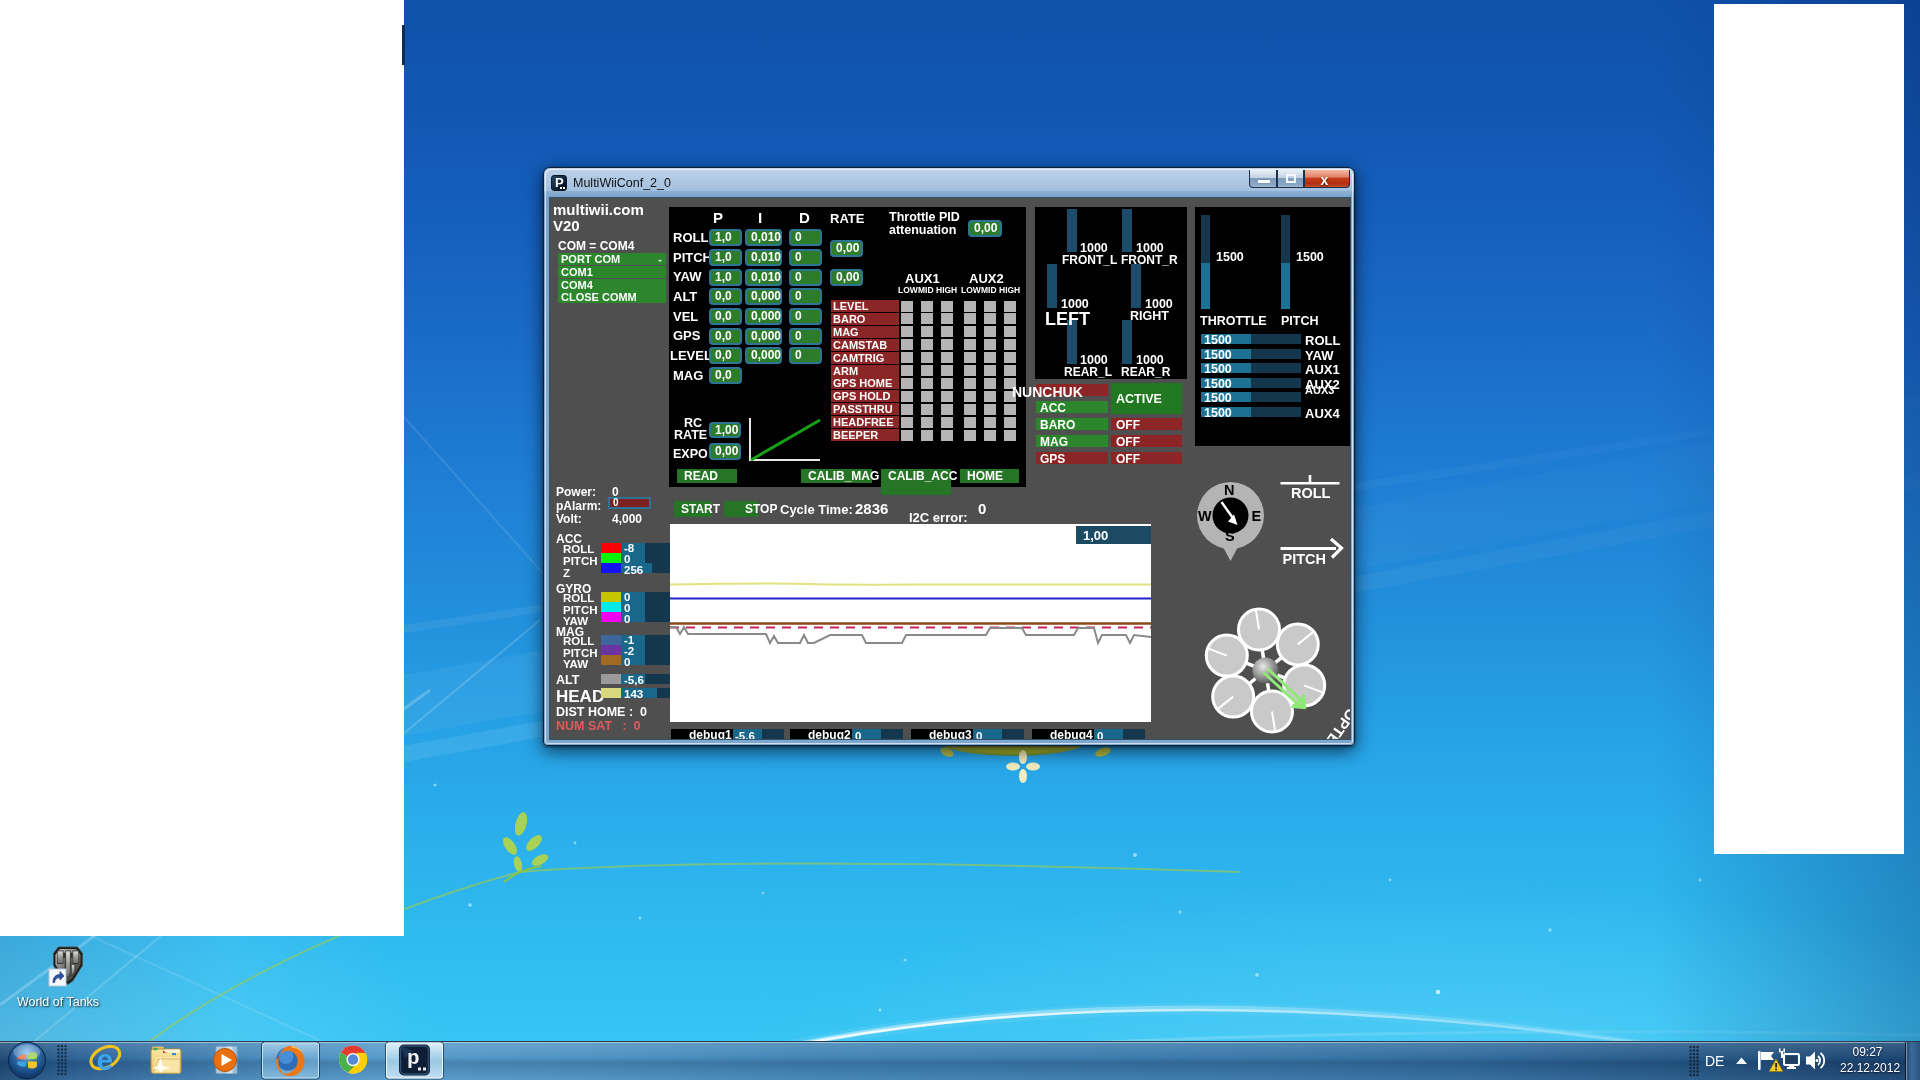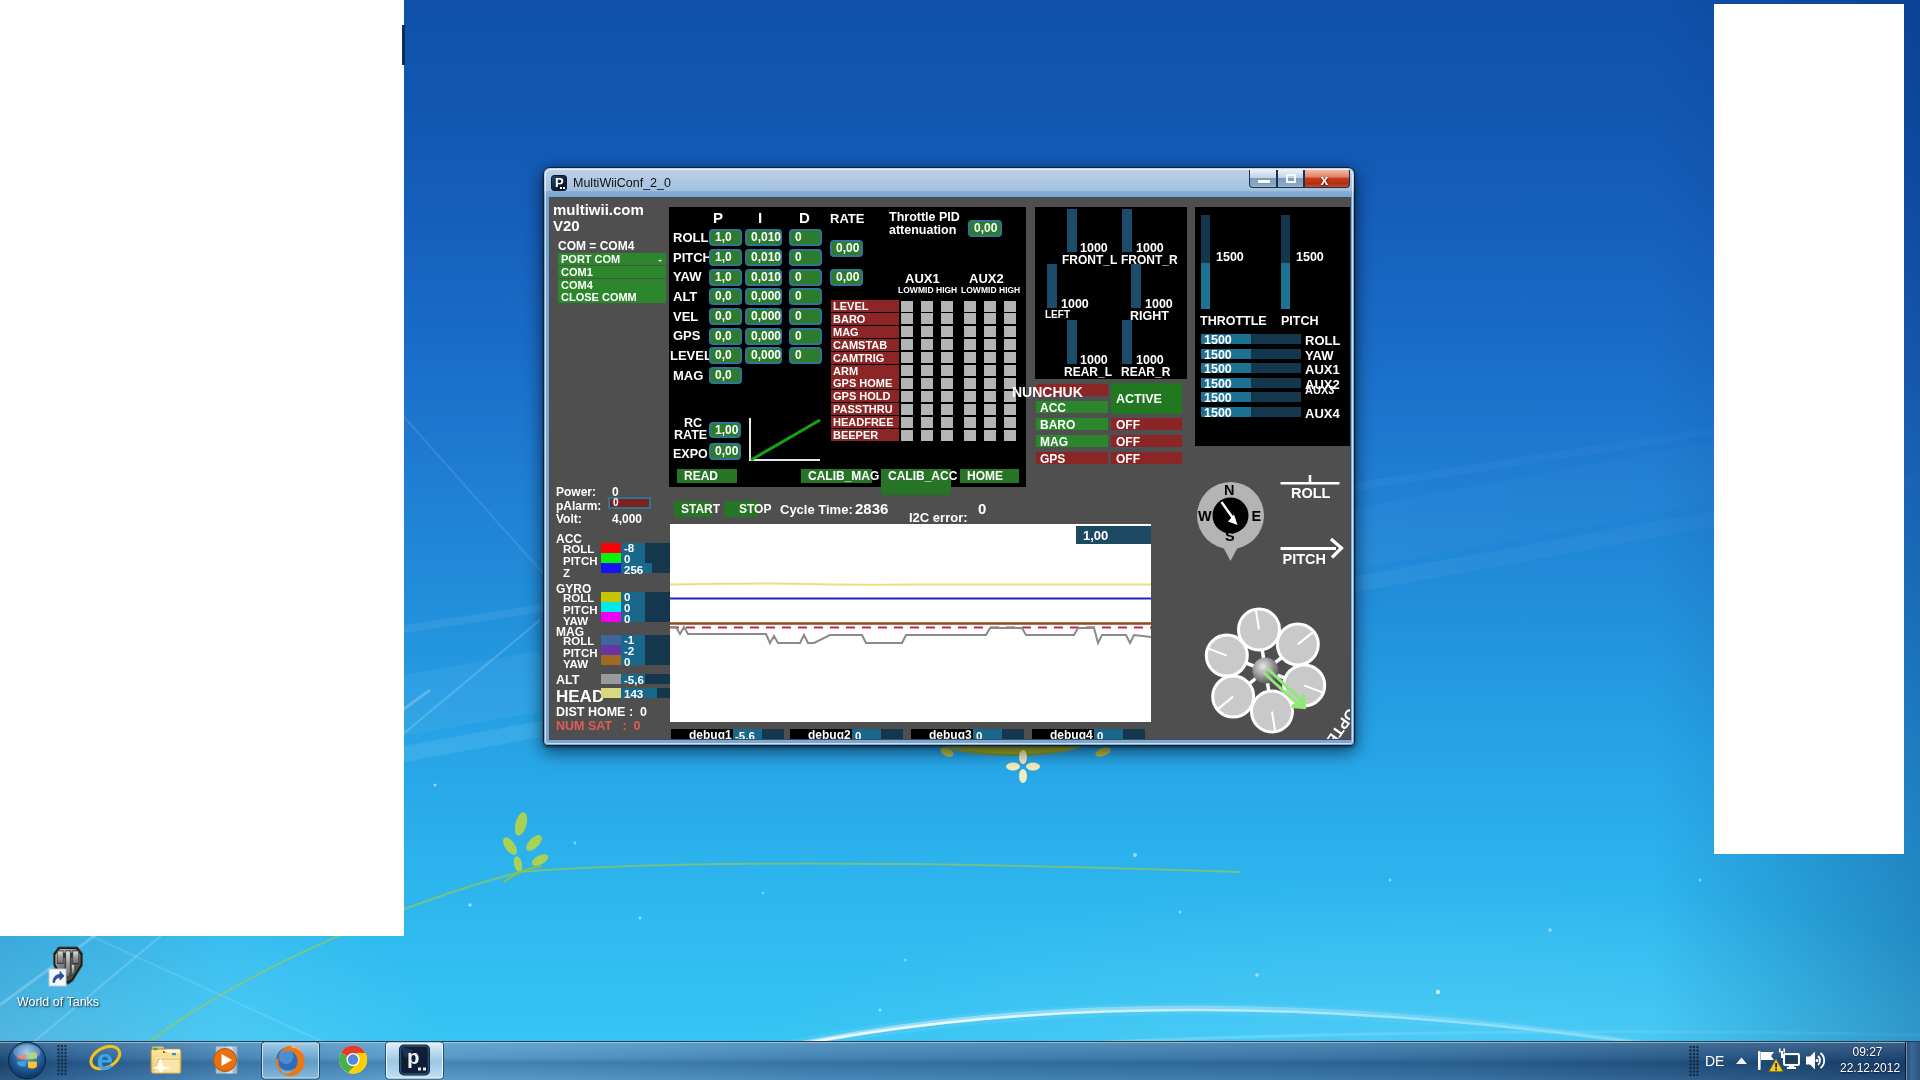--- a/index.html
+++ b/index.html
@@ -407,21 +407,21 @@
   <div style="position:absolute;left:497px;top:66px;width:10px;height:44px;background:#1c4c6c"></div>
   <div style="position:absolute;left:581px;top:66px;width:10px;height:44px;background:#1c4c6c"></div>
   <div style="position:absolute;left:517px;top:122px;width:10px;height:44px;background:#1c4c6c"></div>
   <div style="position:absolute;left:572px;top:122px;width:10px;height:44px;background:#1c4c6c"></div>
   <div class="t" style="left:530px;top:43px;font-size:12.5px">1000</div>
   <div class="t" style="left:586px;top:43px;font-size:12.5px">1000</div>
   <div class="t" style="left:512px;top:55px;font-size:12px">FRONT_L</div>
   <div class="t" style="left:571px;top:55px;font-size:12px">FRONT_R</div>
   <div class="t" style="left:511px;top:99px;font-size:12.5px">1000</div>
   <div class="t" style="left:595px;top:99px;font-size:12.5px">1000</div>
-  <div class="t" style="left:495px;top:111px;font-size:10px">LEFT</div>
+  <div class="t" style="left:495px;top:111px;font-size:18px">LEFT</div>
   <div class="t" style="left:580px;top:111px;font-size:12.5px">RIGHT</div>
   <div class="t" style="left:530px;top:155px;font-size:12.5px">1000</div>
   <div class="t" style="left:586px;top:155px;font-size:12.5px">1000</div>
   <div class="t" style="left:514px;top:167px;font-size:12px">REAR_L</div>
   <div class="t" style="left:571px;top:167px;font-size:12px">REAR_R</div>
 
   <div style="position:absolute;left:486px;top:186px;width:72px;height:12px;background:#8c2626" class="t2"></div>
   <div class="t" style="left:462px;top:186px;font-size:14px">NUNCHUK</div>
   <div style="position:absolute;left:486px;top:203px;width:72px;height:12px;background:#2c862c"></div>
   <div class="t" style="left:490px;top:203px;font-size:12px">ACC</div>
@@ -468,21 +468,21 @@
   <div class="t" style="left:654px;top:193px;font-size:12.5px">1500</div>
   <div class="t" style="left:654px;top:207.5px;font-size:12.5px">1500</div>
   <div class="t" style="left:755px;top:135px;font-size:13px">ROLL</div>
   <div class="t" style="left:755px;top:149.5px;font-size:13px">YAW</div>
   <div class="t" style="left:755px;top:164px;font-size:13px">AUX1</div>
   <div class="t" style="left:755px;top:178.5px;font-size:13px">AUX2</div>
   <div class="t" style="left:755px;top:186px;font-size:11px">AUX3</div>
   <div class="t" style="left:755px;top:207.5px;font-size:13px">AUX4</div>
 
   <div class="gbtn" style="left:124px;top:303px;width:38px;height:16px;line-height:16px">START</div>
-  <div class="gbtn" style="left:174px;top:303px;width:34px;height:16px;line-height:16px;padding-left:15px">STOP</div>
+  <div class="gbtn" style="left:174px;top:303px;width:34px;height:16px;line-height:16px;padding-left:21px">STOP</div>
   <div class="t" style="left:230px;top:304px;font-size:13px">Cycle Time:</div>
   <div class="t" style="left:305px;top:302px;font-size:15px">2836</div>
   <div class="t" style="left:359px;top:312px;font-size:13px">I2C error:</div>
   <div class="t" style="left:428px;top:302px;font-size:15px">0</div>
 
   <div style="position:absolute;left:120px;top:326px;width:481px;height:198px;background:#fff"></div>
   <div style="position:absolute;left:526px;top:328px;width:75px;height:18px;background:#1d4a63"></div>
   <div class="t" style="left:533px;top:330px;font-size:13px">1,00</div>
   <svg style="position:absolute;left:120px;top:326px" width="481" height="198">
    <path d="M0,60.5 C60,60 90,58.5 140,60 C200,61.5 260,60 320,60.5 C380,61 440,60 481,60.5" stroke="#e2e27e" stroke-width="2" fill="none"></path>

